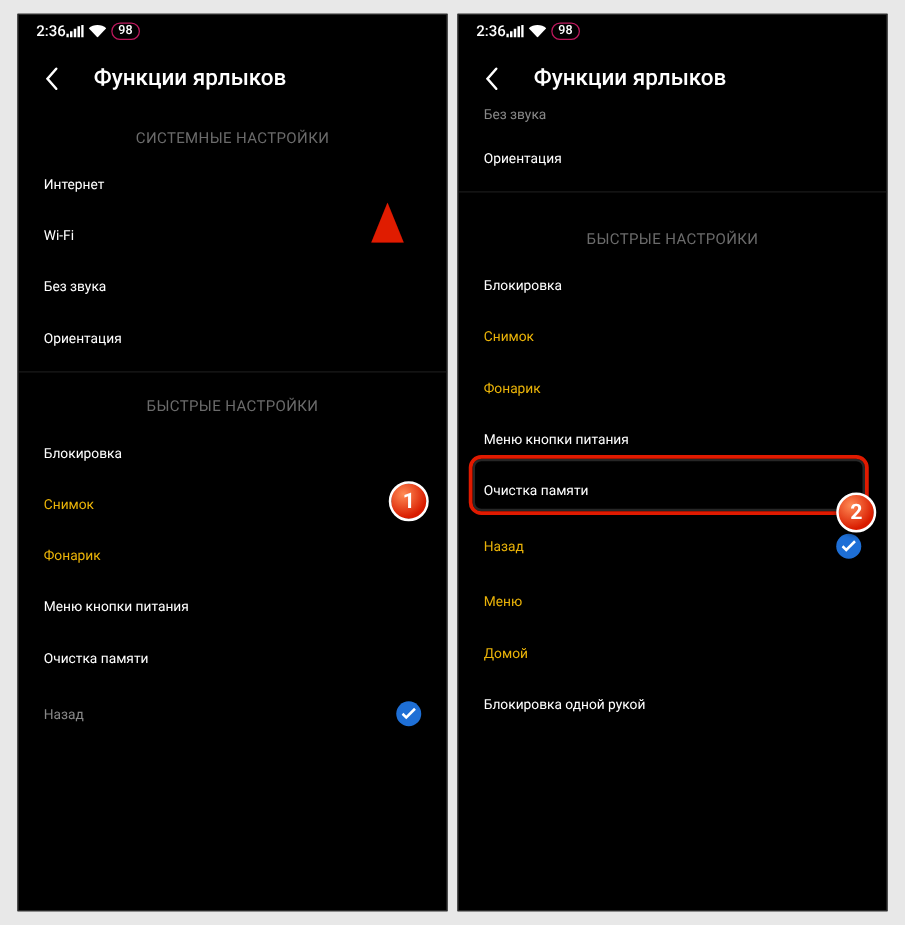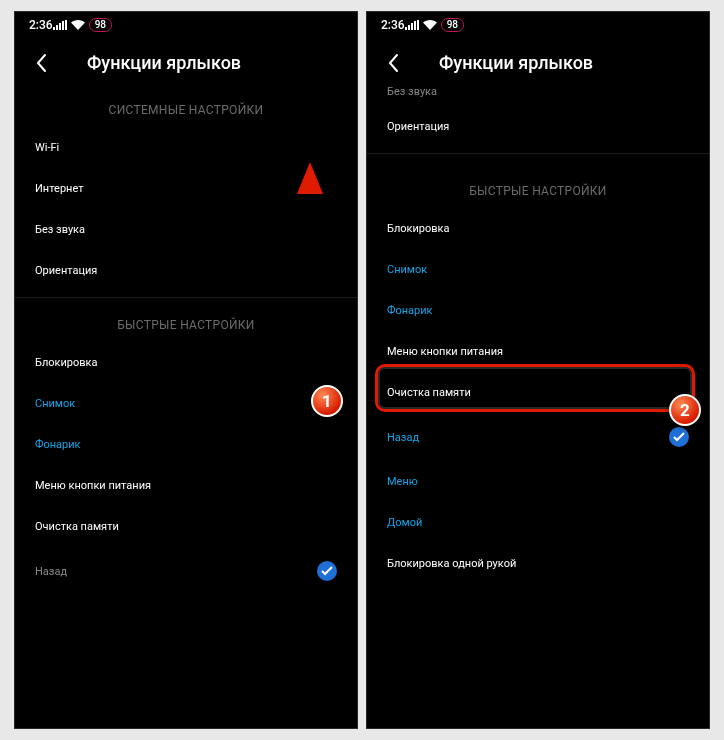--- a/index.html
+++ b/index.html
@@ -47,21 +47,21 @@
     border-radius: 8px;
     padding: 0 5px;
     font-size: 10px;
     height: 14px;
     line-height: 12px;
   }
   .header {
     display: flex;
     align-items: center;
     padding: 14px 16px 16px 16px;
-    gap: 36px;
+    gap: 24px;
     color: #fff;
   }
   .back-arrow {
     width: 20px;
     height: 20px;
     display: flex;
     align-items: center;
     justify-content: center;
   }
   .page-title {
@@ -82,21 +82,21 @@
     text-align: center;
   }
   .list-item {
     color: #fff;
     font-size: 11px;
     padding: 14px 20px;
     display: flex;
     align-items: center;
     justify-content: space-between;
   }
-  .list-item.disabled { color: #0ea5e9; }
+  .list-item.disabled { color: #eab308; }
   .list-item.partial { color: #888; }
   .separator {
     height: 1px;
     background: #1a1a1a;
     margin: 6px 0;
   }
   .checkmark {
     width: 20px;
     height: 20px;
     background: #1e6fd6;
@@ -171,24 +171,24 @@
       <svg width="12" height="20" viewBox="0 0 12 20">
           <path d="M10 2L3 10l7 8" stroke="#fff" stroke-width="2" fill="none" stroke-linecap="round"></path>
         </svg>
     </div>
     <div class="page-title">Функции ярлыков</div>
   </div>
 
   <div class="content">
     <div class="section-header">СИСТЕМНЫЕ НАСТРОЙКИ</div>
     <div class="list-item">
+        <span>Интернет</span>
+      </div>
+    <div class="list-item">
         <span>Wi-Fi</span>
-      </div>
-    <div class="list-item">
-        <span>Интернет</span>
       </div>
     <div class="list-item">
         <span>Без звука</span>
       </div>
     <div class="list-item">
         <span>Ориентация</span>
       </div>
 
     <div class="separator"></div>
 

